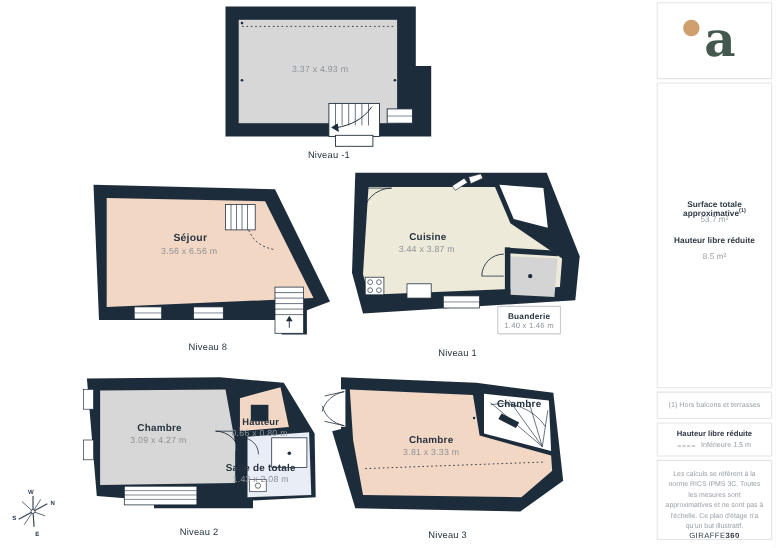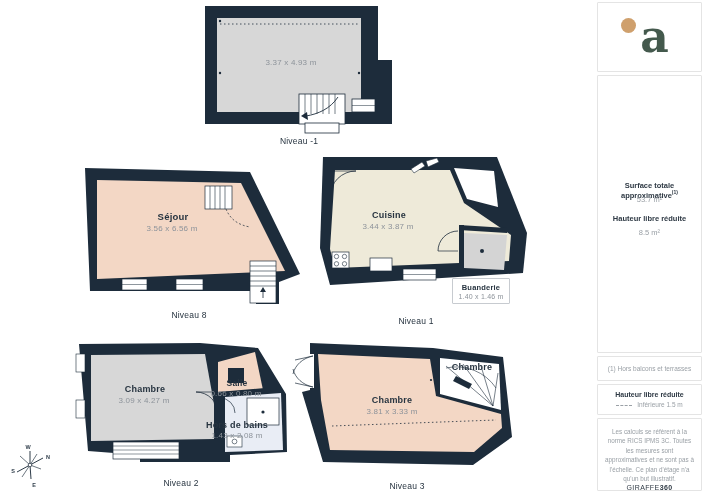--- a/index.html
+++ b/index.html
@@ -207,23 +207,23 @@
   <div class="lbl room-name" style="left:389px;top:211px">Cuisine</div>
   <div class="lbl room-dims" style="left:388px;top:223px">3.44 x 3.87 m</div>
   <div class="annex-box">
     <div class="room-name">Buanderie</div>
     <div class="room-dims">1.40 x 1.46 m</div>
   </div>
   <div class="lbl level-label" style="left:416px;top:317px">Niveau 1</div>
 
   <div class="lbl room-name" style="left:145px;top:385px">Chambre</div>
   <div class="lbl room-dims" style="left:144px;top:397px">3.09 x 4.27 m</div>
-  <div class="lbl room-name small" style="left:237px;top:379px">Salle</div>
+  <div class="lbl room-name small" style="left:237px;top:379px">Hauteur</div>
   <div class="lbl room-dims" style="left:236px;top:390px">0.66 x 0.80 m</div>
-  <div class="lbl room-name" style="left:237px;top:421px">Hors de bains</div>
+  <div class="lbl room-name" style="left:237px;top:421px">Salle de totale</div>
   <div class="lbl room-dims" style="left:237px;top:432px">1.43 x 2.08 m</div>
   <div class="lbl level-label" style="left:181px;top:479px">Niveau 2</div>
 
   <div class="lbl room-name" style="left:392px;top:396px">Chambre</div>
   <div class="lbl room-dims" style="left:392px;top:408px">3.81 x 3.33 m</div>
   <div class="lbl room-name" style="left:472px;top:363px">Chambre</div>
   <div class="lbl level-label" style="left:407px;top:482px">Niveau 3</div>
 
   <svg style="left:8px;top:443px" width="50" height="50" viewBox="0 0 50 50">
     <g stroke="#2e3c49" stroke-width="1">

